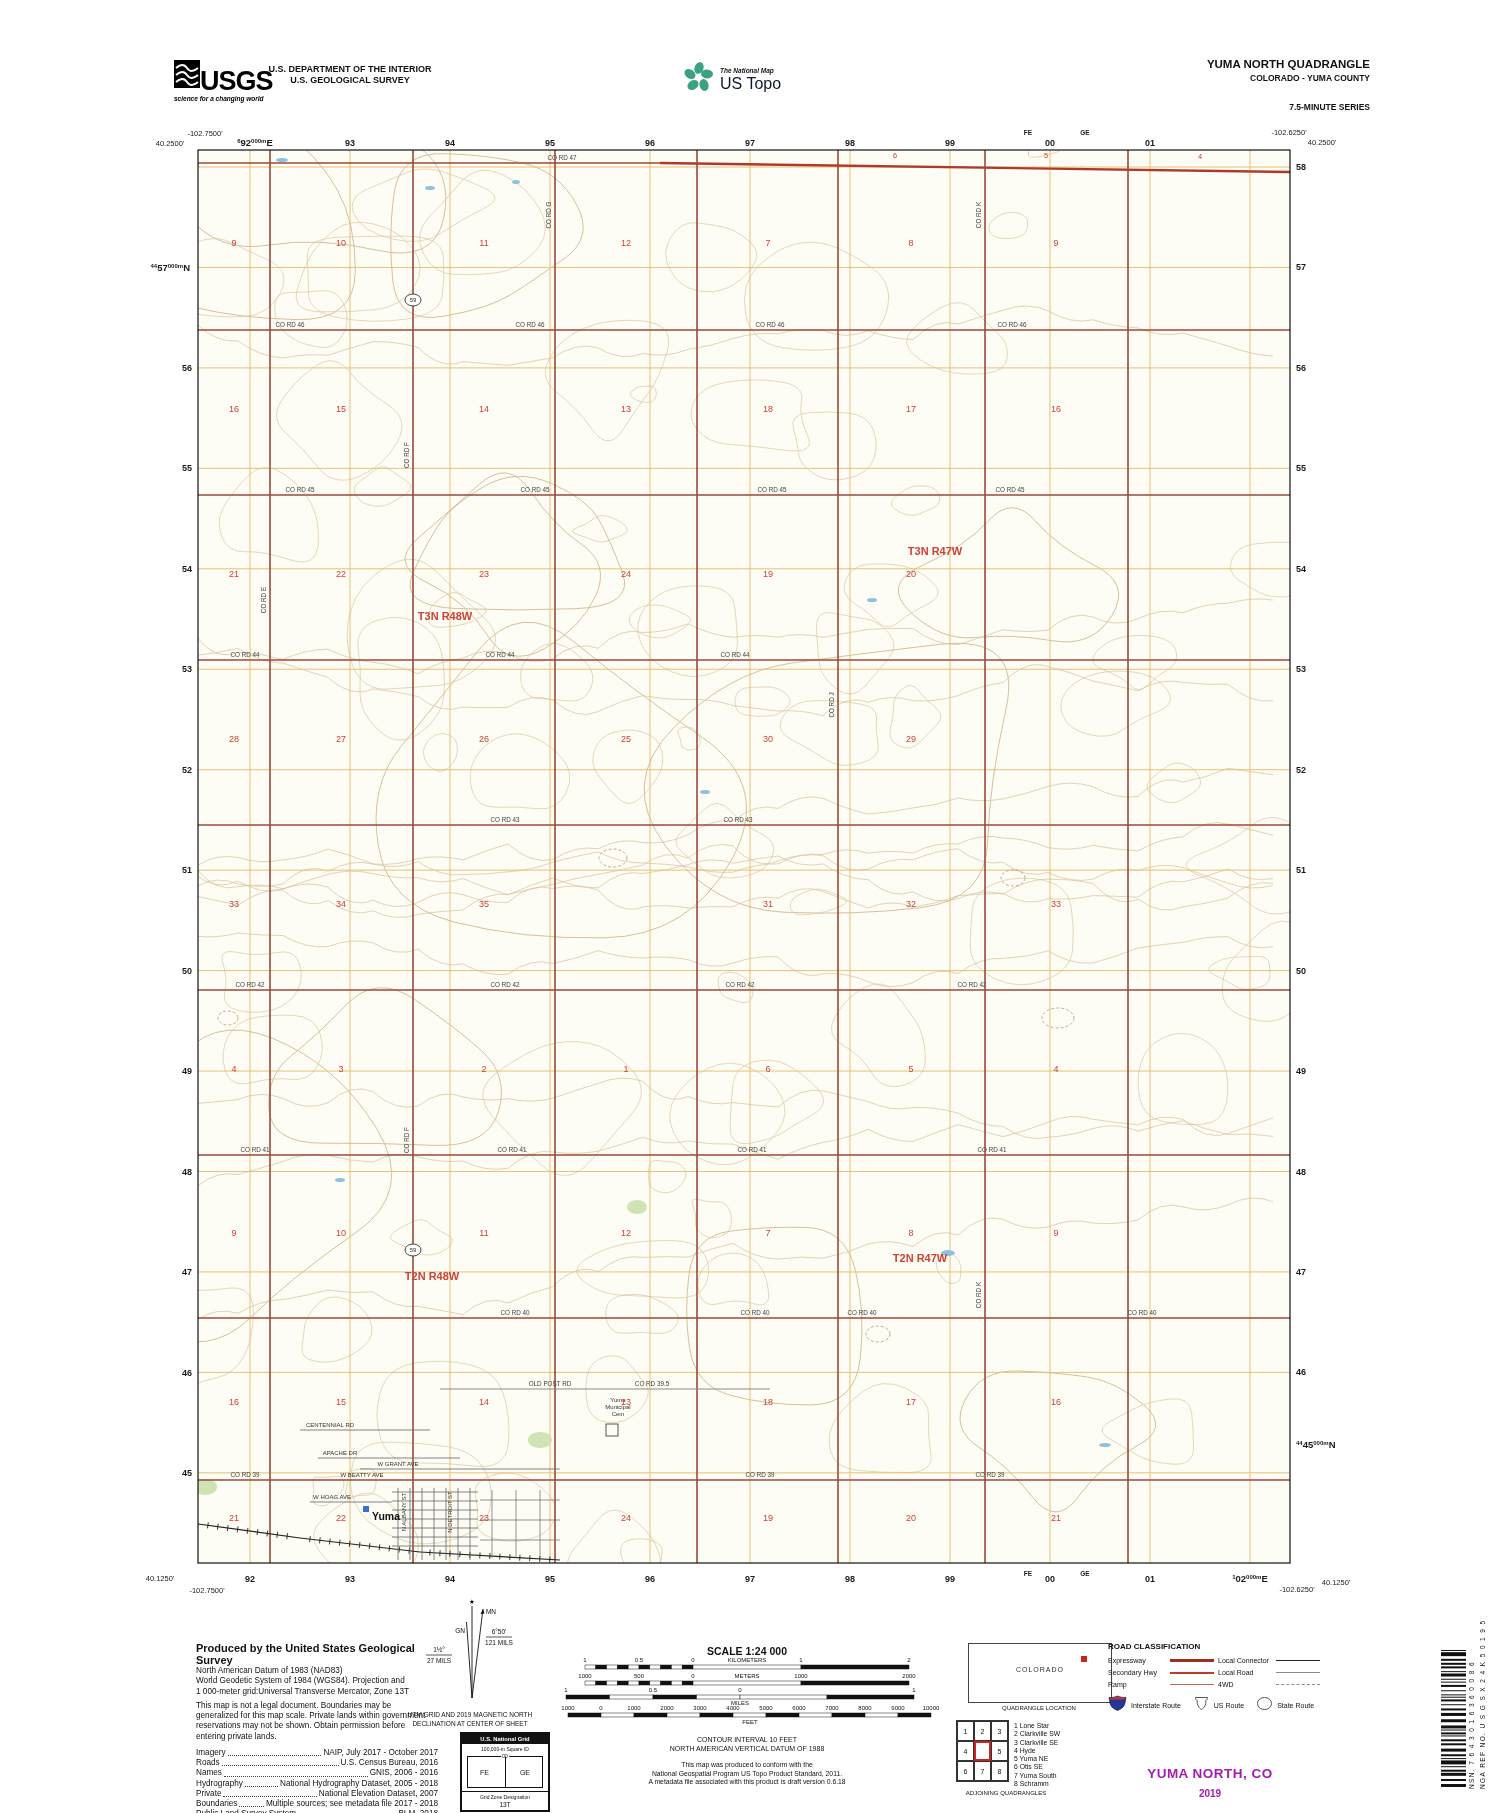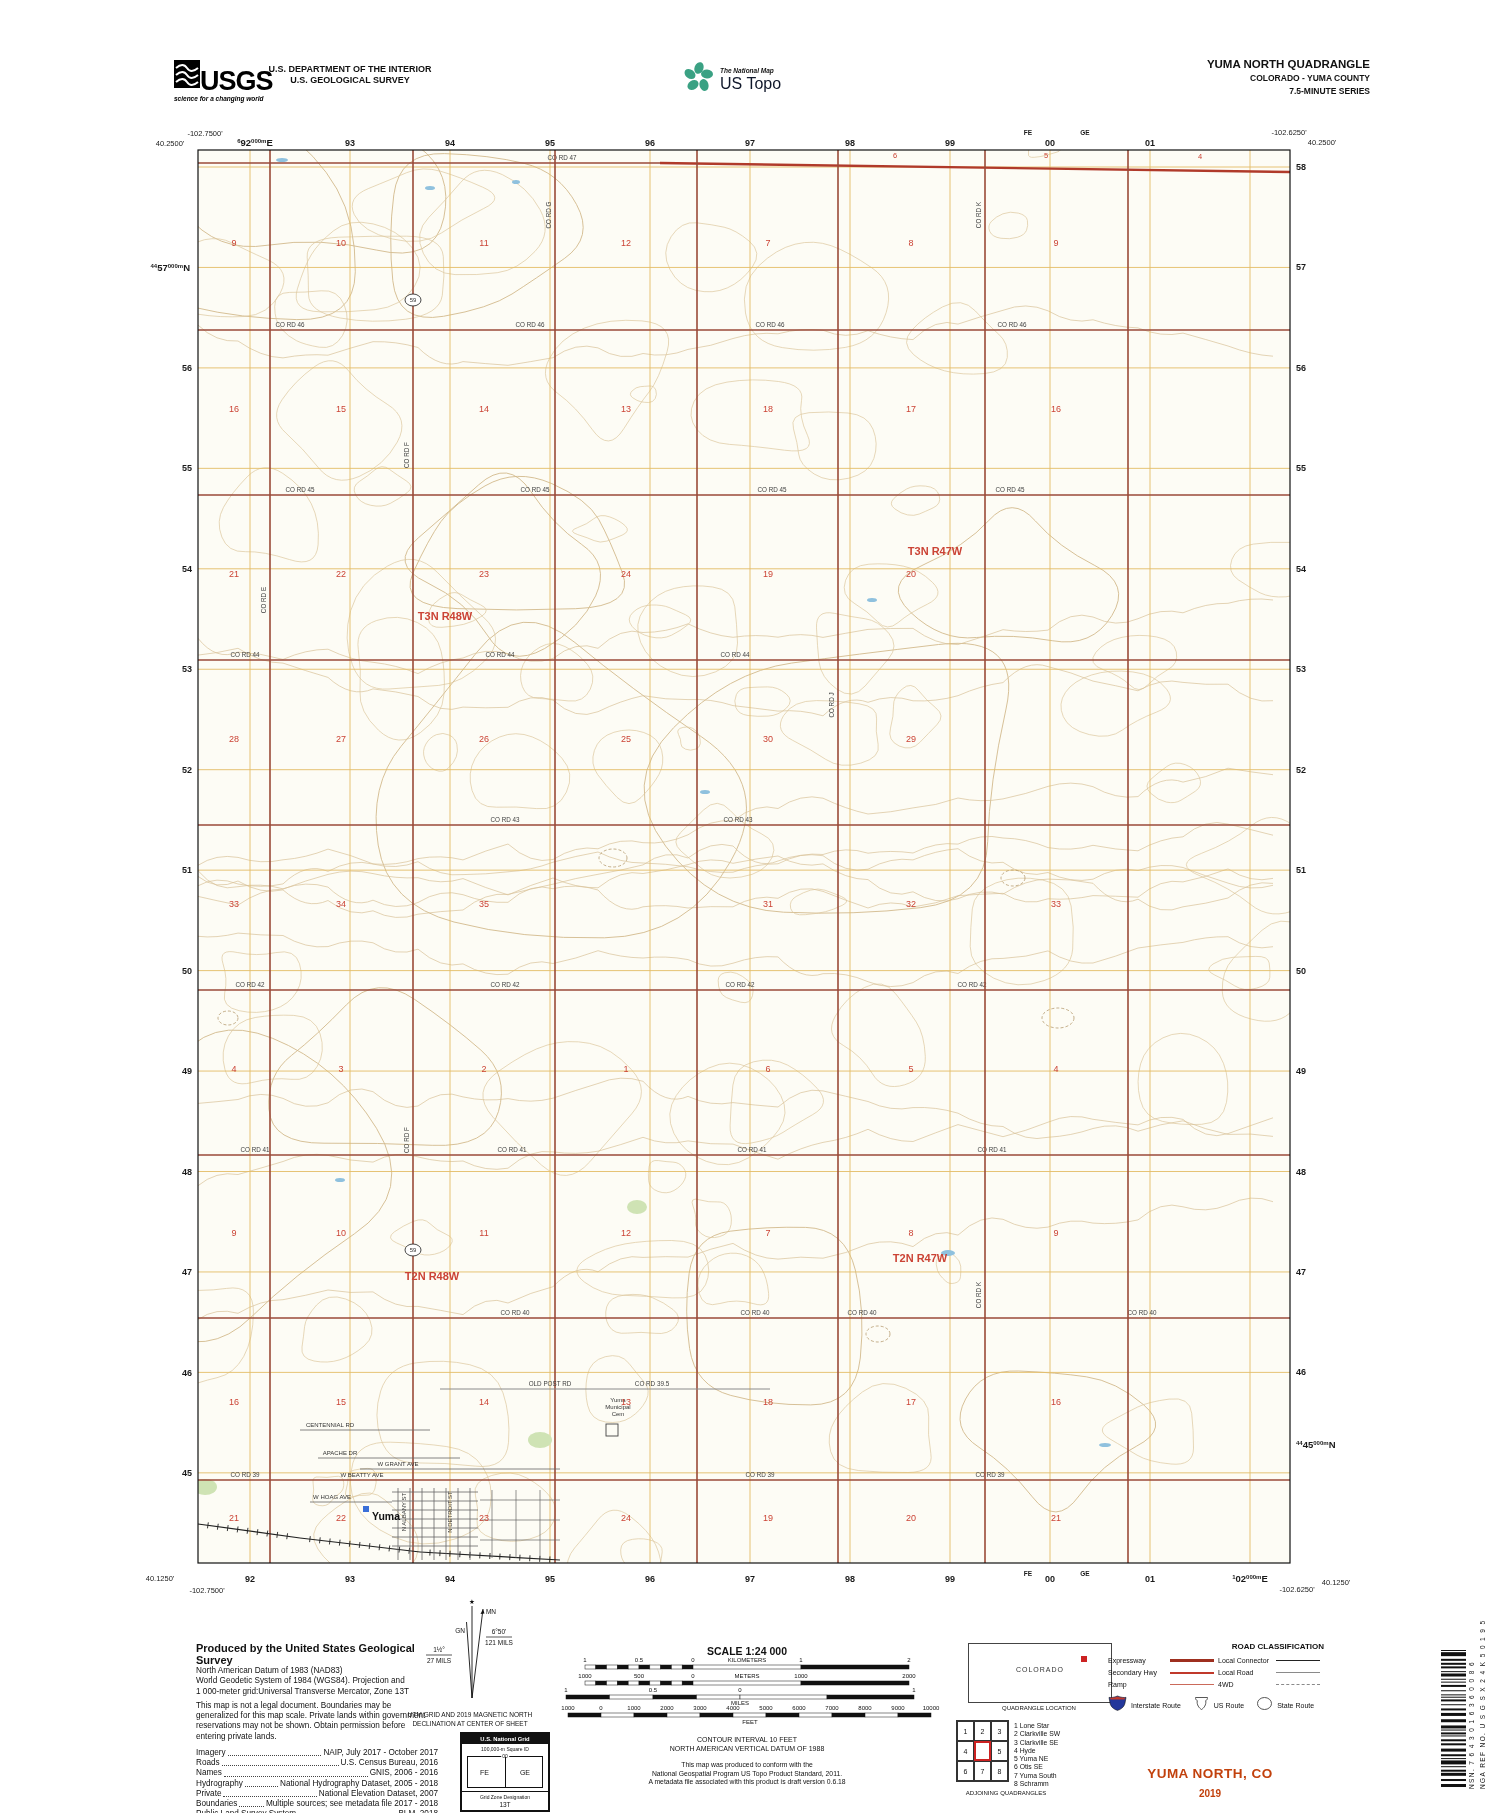--- a/index.html
+++ b/index.html
@@ -26,21 +26,21 @@
 .usgs-row{display:flex;align-items:flex-end}
 .usgs-word{font-size:27px;font-weight:700;letter-spacing:-1px;color:#000;line-height:26px}
 .usgs-tag{font-size:6.5px;font-style:italic;font-weight:700;color:#000;margin-top:1px}
 .hdr-dept{left:250px;top:64px;width:200px;text-align:center;font-weight:700;font-size:9px;line-height:11px;color:#111}
 .hdr-tnm{left:682px;top:60px;display:flex;align-items:center}
 .tnm-small{font-size:6.5px;font-weight:700;font-style:italic;color:#111}
 .tnm-big{font-size:16px;color:#0f172a;line-height:19px}
 .hdr-quad{left:1110px;top:58px;width:260px;text-align:right;color:#111}
 .q1{font-size:11.5px;font-weight:700}
 .q2{font-size:8.5px;font-weight:700;margin-top:3px}
-.q3{font-size:8.5px;font-weight:700;margin-top:3px}
+.q3{font-size:8.5px;font-weight:700;margin-top:19px}
 
 .produced{left:196px;top:1642px;width:242px;color:#111}
 .p-title{font-size:11px;font-weight:700;margin-bottom:0}
 .p-line{font-size:8.2px;line-height:10.3px}
 .p-gap{margin-top:4px}
 .credits{margin-top:6px}
 .credit{display:flex;font-size:8.2px;line-height:10.2px;width:100%}
 .credit .dots{flex:1;border-bottom:1px dotted #444;margin:0 2px 2px 2px}
 .ck{white-space:nowrap}.cv{white-space:nowrap}
 
@@ -60,34 +60,34 @@
 .quadloc-dot{position:absolute;right:24px;top:12px;width:6px;height:6px;background:#cc2222}
 .quadloc-cap{left:968px;top:1705px;width:142px;text-align:center;font-size:6px;color:#111}
 
 .adjgrid{left:956px;top:1720px;display:grid;grid-template-columns:repeat(3,17px);grid-auto-rows:20px;border:1px solid #333}
 .adjcell{border:1px solid #333;font-size:7px;color:#111;display:flex;align-items:center;justify-content:center;background:#fff}
 .adjcell.red{border:2px solid #cc2222}
 .adjnames{left:1014px;top:1722px;font-size:6.8px;line-height:8.3px;color:#111}
 .adjcap{left:942px;top:1790px;width:128px;text-align:center;font-size:6px;color:#111}
 
 .roadclass{left:1108px;top:1642px;width:216px;color:#111}
-.rc-title{text-align:right;font-size:8px;font-weight:700;margin-bottom:6px}
+.rc-title{text-align:left;font-size:8px;font-weight:700;margin-bottom:6px}
 .rc-grid{display:grid;grid-template-columns:62px 48px 58px 48px;row-gap:5px;align-items:center}
 .rc-lab{font-size:7px}
 .rline{display:inline-block;width:44px;height:0}
 .l-expressway{border-top:3.5px solid #9e2f1f}
 .l-secondary{border-top:2.2px solid #c0392b}
 .l-ramp{border-top:1.3px solid #cb6a5a}
 .l-connector{border-top:1.6px solid #222}
 .l-local{border-top:1px solid #8a8a8a}
 .l-fourwd{border-top:1.2px dashed #8a8a8a}
 .rc-shields{display:flex;align-items:center;margin-top:7px;gap:4px}
 .rc-shields .rc-lab{margin-right:8px}
 
-.sheet{left:1100px;top:1766px;width:220px;text-align:center;color:#c2410c}
+.sheet{left:1100px;top:1766px;width:220px;text-align:center;color:#a21caf}
 .sheet-t{font-size:13.5px;font-weight:700;letter-spacing:.5px}
 .sheet-y{font-size:10px;font-weight:700;margin-top:7px}
 </style>
 </head>
 <body>
 
 <div class="abs hdr-usgs">
   <div class="usgs-row">
     <span>
       <svg width="26" height="30" viewBox="0 0 26 30">

